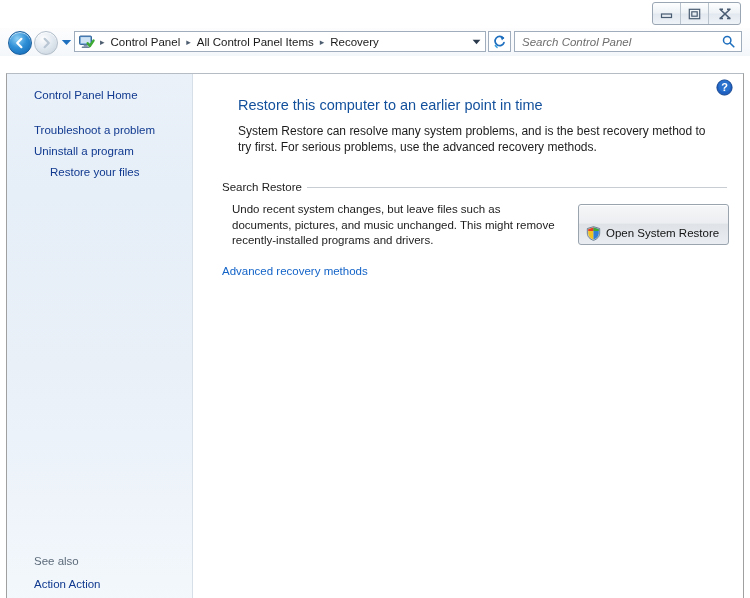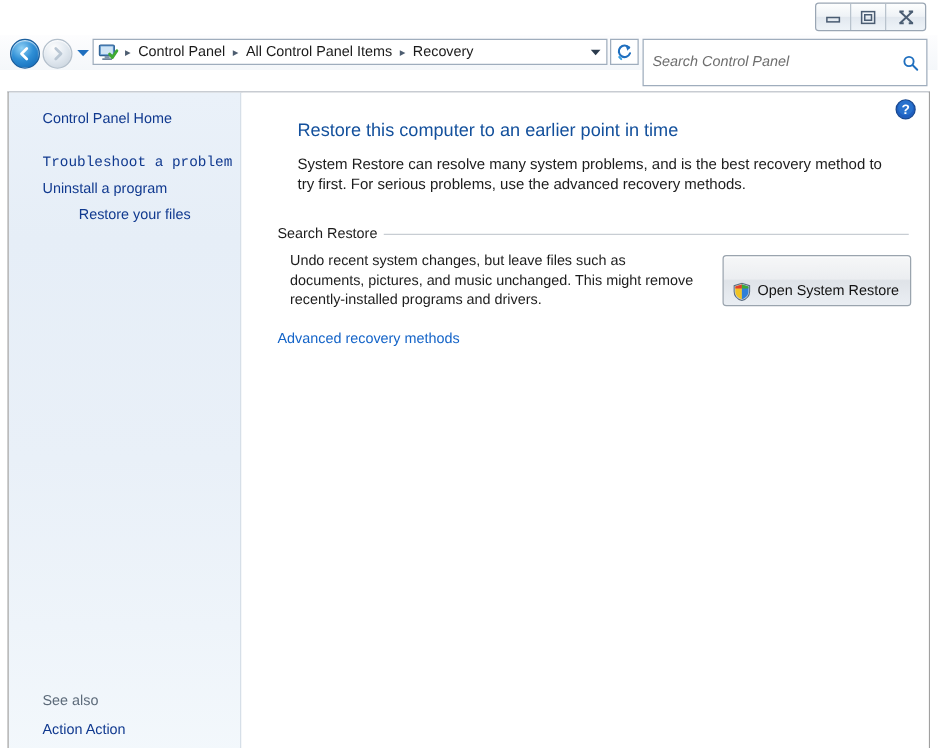--- a/index.html
+++ b/index.html
@@ -136,21 +136,21 @@
     border: 1px solid #9fadbd;
     background: #ffffff;
     box-sizing: border-box;
     display: flex; align-items: center; justify-content: center;
   }
 
   #search-box {
     position: absolute;
     left: 514px; top: 3px;
     width: 228px;
-    height: 38px;
+    height: 21px;
     background: #ffffff;
     border: 1px solid #9fadbd;
     box-sizing: border-box;
     display: flex;
     align-items: center;
   }
   #search-input {
     border: none;
     outline: none;
     flex: 1;
@@ -194,23 +194,23 @@
   }
 
   .side-link {
     position: absolute;
     font-size: 11.5px;
     color: #10398f;
     white-space: nowrap;
     cursor: default;
   }
   #sidebar-item-home   { left: 27px; top: 15px; }
-  #sidebar-item-troubleshoot { left: 27px; top: 50px; font-family: Liberation Mono, monospace; }
+  #sidebar-item-troubleshoot { left: 27px; top: 50px; }
   #sidebar-item-uninstall    { left: 27px; top: 71px; }
-  #sidebar-item-restorefiles { left: 40px; top: 92px; padding-left: 16px; }
+  #sidebar-item-restorefiles { left: 27px; top: 92px; padding-left: 16px; }
 
   #see-also-label {
     position: absolute;
     left: 27px; top: 481px;
     font-size: 11.5px;
     color: #5d6b7a;
   }
   #sidebar-item-action-center {
     left: 27px; top: 504px;
   }

